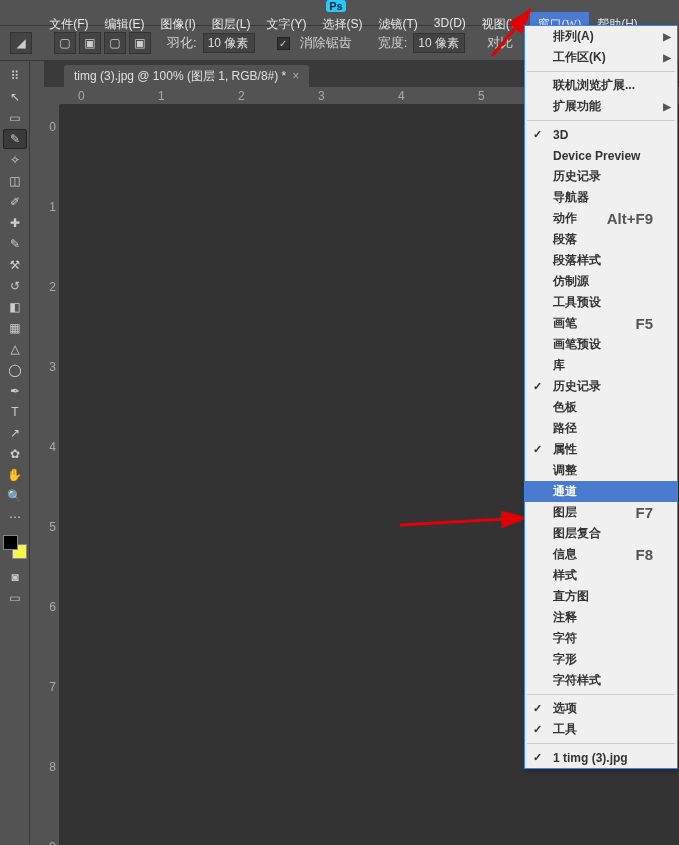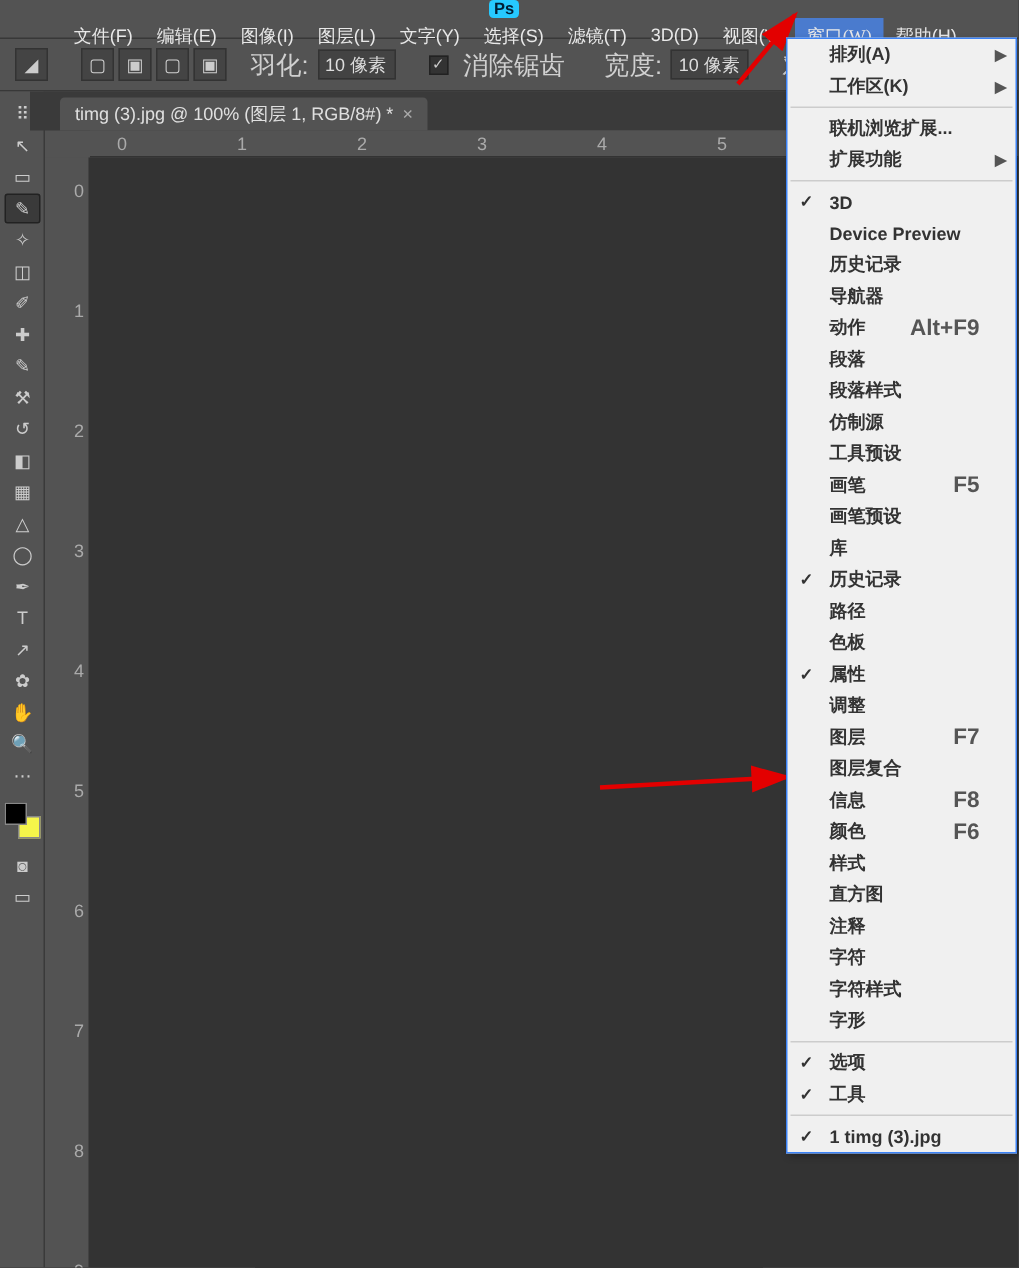--- a/index.html
+++ b/index.html
@@ -6,32 +6,32 @@
 body { background: #535353; width: 679px; height: 845px; overflow: hidden; position: relative; }
 
 .menubar { height: 25px; background: #535353; display: flex; align-items: center; padding-left: 8px; color: #e8e8e8; flex-direction: column; }
 .ps-logo { width: 20px; height: 20px; background: #26c9ff; border-radius: 3px; display: flex; align-items: center; justify-content: center; font-weight: bold; color: #001e36; font-size: 11px; margin-right: 15px; }
 .menu-item { padding: 4px 8px; cursor: default; }
 .menu-item.active { background: #4a7bce; font-family: Liberation Serif, serif; }
 
 .optbar { height: 36px; background: #535353; border-top: 1px solid #383838; border-bottom: 1px solid #383838; display: flex; align-items: center; padding-left: 10px; color: #d0d0d0; gap: 6px; }
 .opt-icon { width: 22px; height: 22px; background: #444; border: 1px solid #333; display:flex; align-items:center; justify-content:center; color:#ccc; }
 .opt-group { display:flex; gap:3px; margin-right:10px; }
-.opt-label { font-size:17px; }
+.opt-label { font-size:13px; }
 .opt-input { width: 52px; height:20px; background:#434343; border:1px solid #333; color:#ddd; padding:0 4px; font-size:12px; }
 .chk { width:13px; height:13px; background:#333; border:1px solid #222; display:inline-flex; align-items:center; justify-content:center; color:#ccc; font-size:10px; margin-right:4px; }
 
 .toolbar { position:absolute; left:0; top:61px; width:30px; bottom:0; background:#535353; border-right:1px solid #3a3a3a; padding-top:4px; }
 .tool { width:24px; height:20px; margin:1px 3px; display:flex; align-items:center; justify-content:center; color:#ccc; font-size:12px; }
 .tool.active { background:#3a3a3a; border:1px solid #222; border-radius:2px; }
 .swatches { margin:8px 3px; position:relative; width:24px; height:24px; }
 .sw-fg { position:absolute; top:0; left:0; width:15px; height:15px; background:#000; border:1px solid #888; }
 .sw-bg { position:absolute; bottom:0; right:0; width:15px; height:15px; background:#f5f54a; border:1px solid #888; }
 
-.tabs { position:absolute; left:20px; top:61px; right:0; height:26px; background:#3a3a3a; display:flex; align-items:flex-end; padding-left:20px; }
+.tabs { position:absolute; left:44px; top:61px; right:0; height:26px; background:#3a3a3a; display:flex; align-items:flex-end; padding-left:20px; }
 .tab { height:22px; background:#535353; padding:3px 10px; color:#e0e0e0; display:flex; align-items:center; gap:6px; font-size:11px; border-top-left-radius:3px; border-top-right-radius:3px; }
 .tab-close { color:#aaa; font-size:12px; }
 
 .ruler-h { position:absolute; left:60px; top:87px; right:0; height:18px; background:#535353; color:#aaa; font-size:9px; border-bottom:1px solid #333; }
 .ruler-h span { position:absolute; top:2px; }
 .ruler-v { position:absolute; left:30px; top:105px; width:30px; bottom:0; background:#535353; color:#aaa; font-size:9px; border-right:1px solid #333; text-align:right; padding-right:3px; }
 .ruler-v span { position:absolute; right:3px; }
 
 .canvas { position:absolute; left:60px; top:105px; right:0; bottom:0; background:#333333; }
 
@@ -202,64 +202,63 @@
       <span>画笔预设</span>
     </div>
     <div class="dd-item">
       <span>库</span>
     </div>
     <div class="dd-item">
       <span class="chk-mark">✓</span>
       <span>历史记录</span>
     </div>
     <div class="dd-item">
+      <span>色板</span>
+    </div>
+    <div class="dd-item">
       <span>路径</span>
     </div>
     <div class="dd-item">
-      <span>色板</span>
-    </div>
-    <div class="dd-item">
       <span class="chk-mark">✓</span>
       <span>属性</span>
     </div>
     <div class="dd-item">
       <span>调整</span>
+    </div>
+    <div class="dd-item hl">
+      <span>通道</span>
     </div>
     <div class="dd-item">
       <span>图层</span>
       <span class="shortcut">F7</span>
     </div>
     <div class="dd-item">
       <span>图层复合</span>
     </div>
     <div class="dd-item">
       <span>信息</span>
       <span class="shortcut">F8</span>
     </div>
     <div class="dd-item">
-      <span>颜色</span>
-      <span class="shortcut">F6</span>
-    </div>
-    <div class="dd-item">
       <span>样式</span>
     </div>
     <div class="dd-item">
       <span>直方图</span>
     </div>
     <div class="dd-item">
       <span>注释</span>
     </div>
     <div class="dd-item">
       <span>字符</span>
     </div>
     <div class="dd-item">
+      <span>字形</span>
+    </div>
+    <div class="dd-item">
       <span>字符样式</span>
-    </div>
-    <div class="dd-item">
-      <span>字形</span>
     </div>
     <div class="dd-sep"></div>
     <div class="dd-item">
       <span class="chk-mark">✓</span>
       <span>选项</span>
     </div>
     <div class="dd-item">
       <span class="chk-mark">✓</span>
       <span>工具</span>
     </div>

